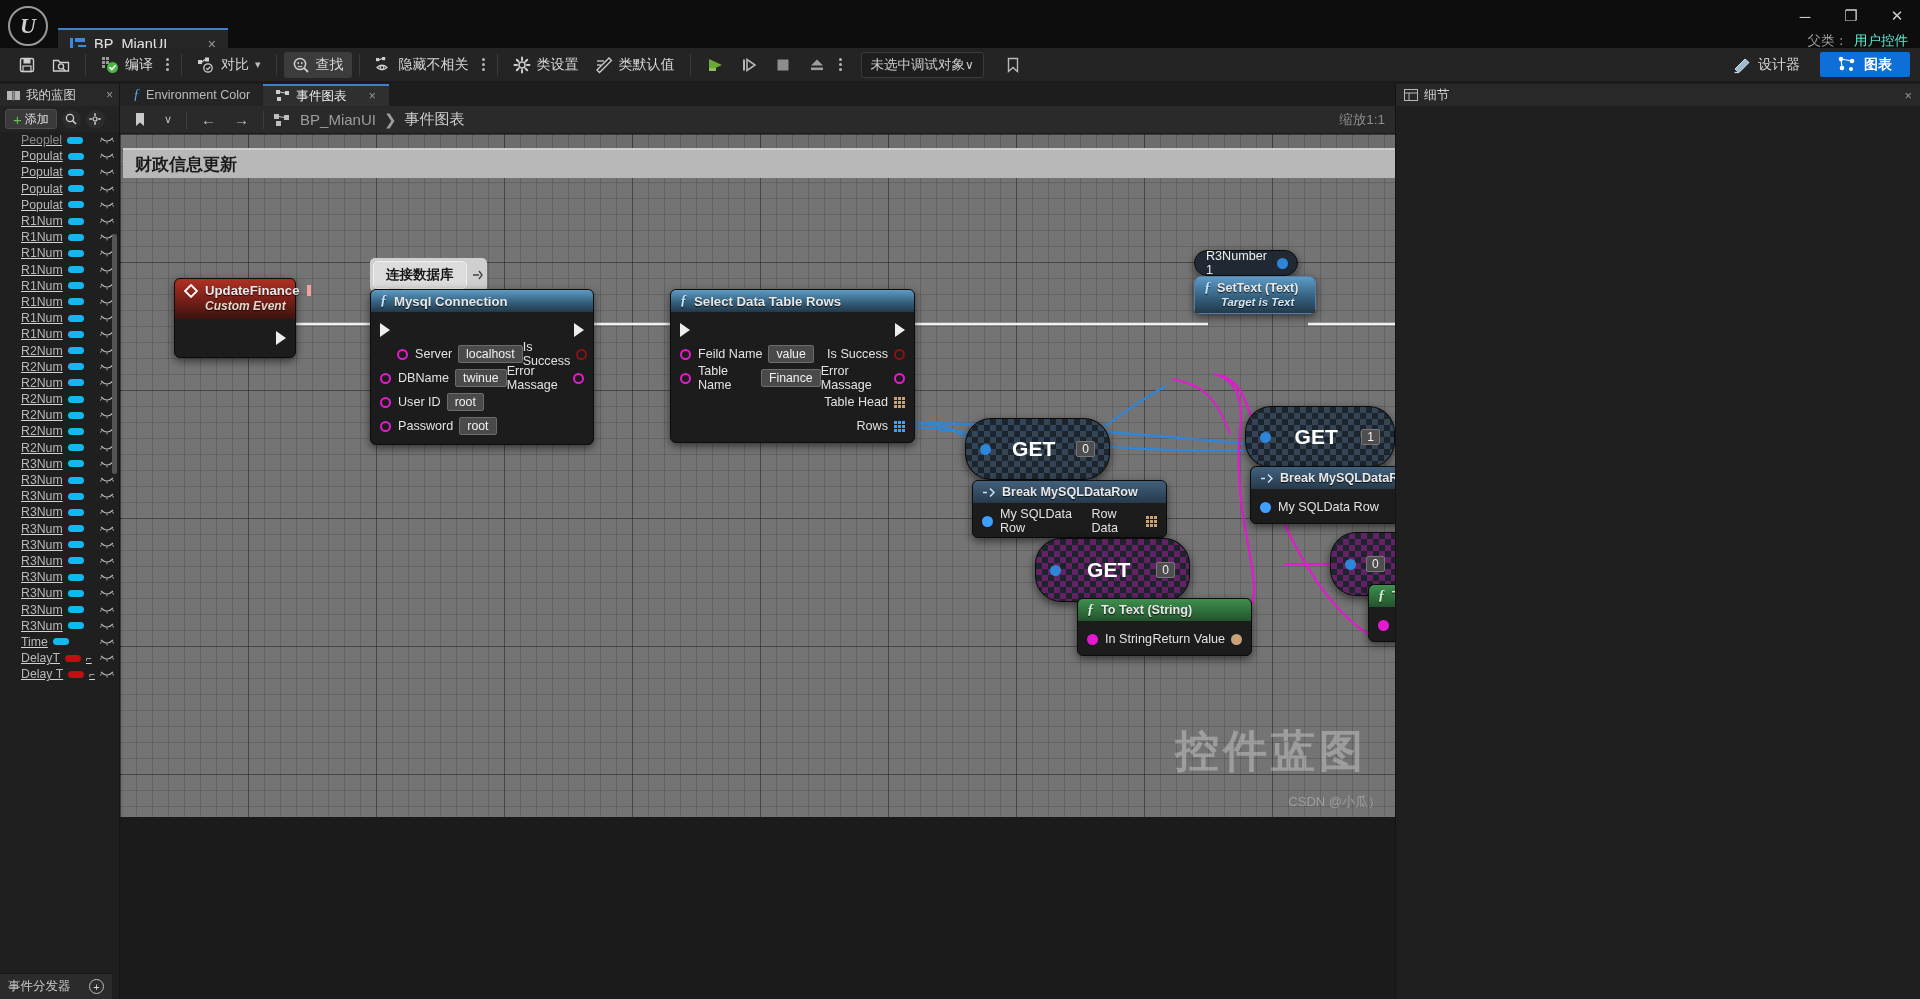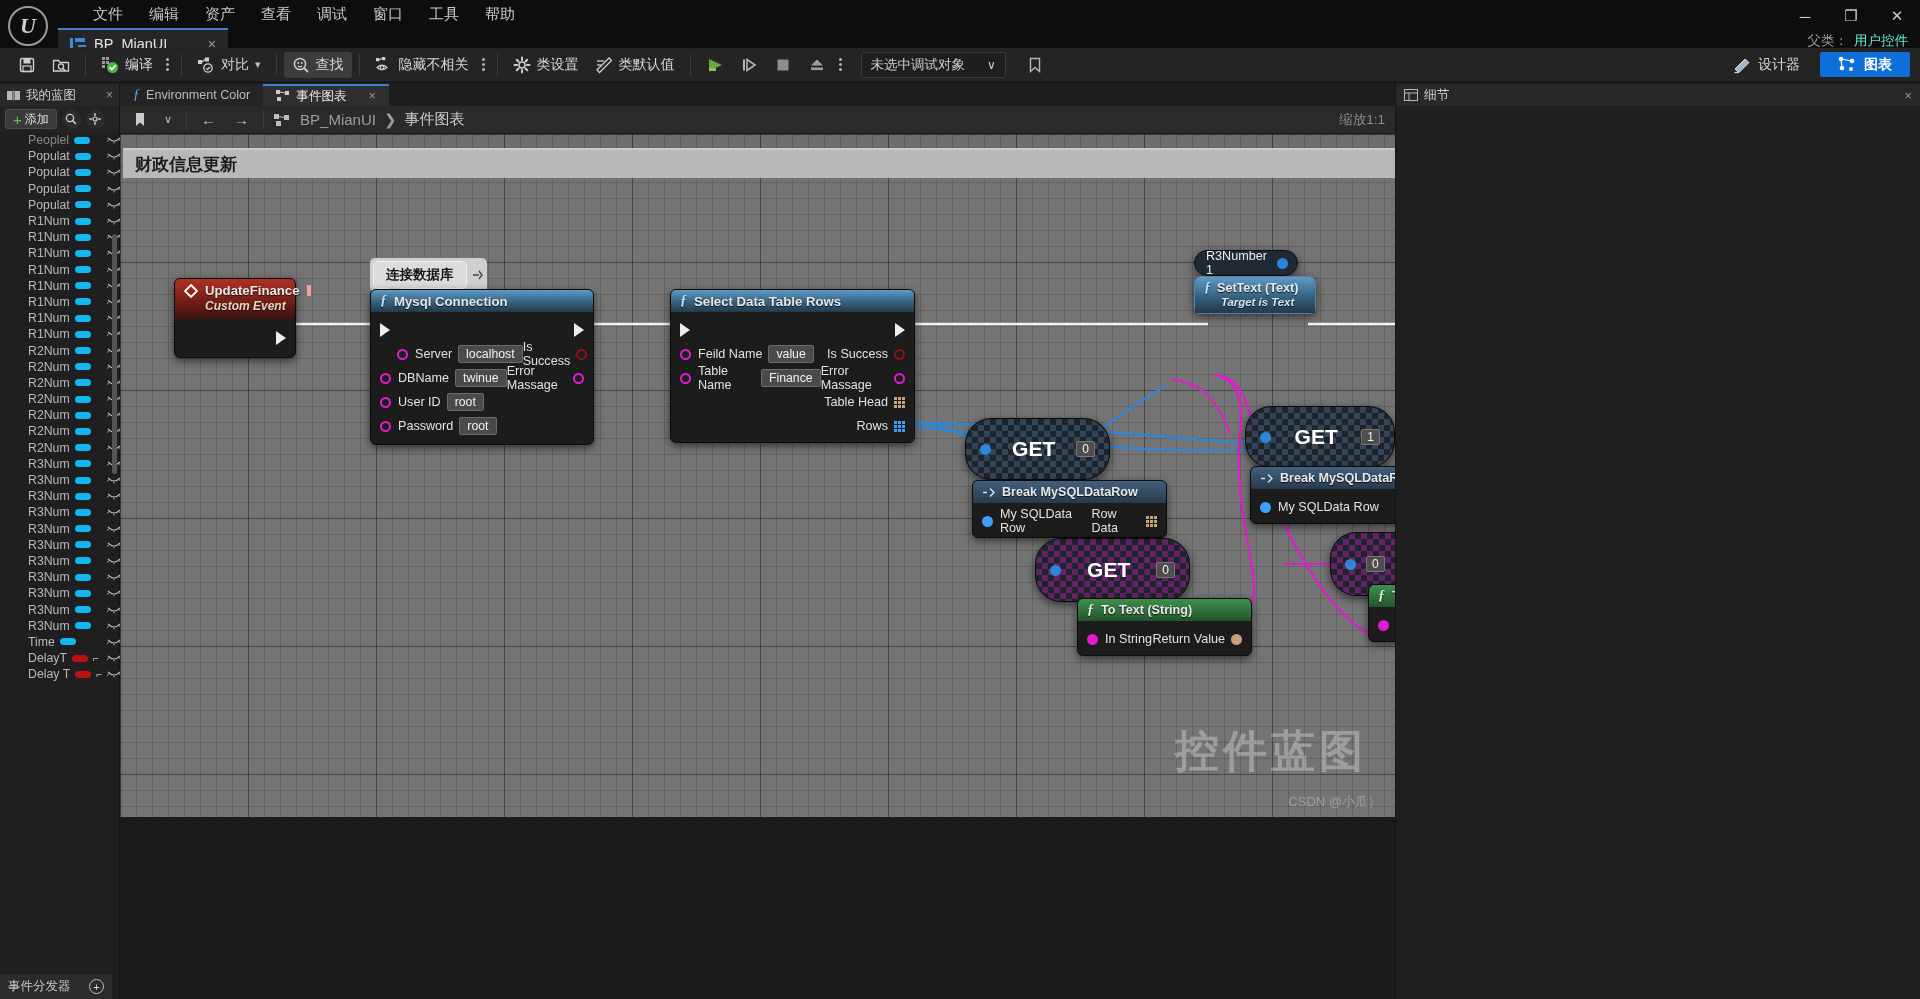--- a/index.html
+++ b/index.html
@@ -67,21 +67,21 @@
     display: flex; align-items: center; gap: 6px; height: 26px;
     padding: 0 8px; font-size: 14px; color: #d8d8d8; border-radius: 3px;
   }
   .tb-btn.active { background: #3c3c3c; }
   .tb-sep { width: 1px; height: 22px; background: #3a3a3a; margin: 0 7px; }
   .kebab { display: flex; flex-direction: column; gap: 2px; padding: 0 5px; }
   .kebab i { width: 3px; height: 3px; background: #b5b5b5; border-radius: 50%; display: block; }
   .ico { width: 18px; height: 18px; display: inline-block; position: relative; flex: 0 0 auto; }
 
   .dbgcombo {
-    display: flex; align-items: center; gap: 22px;
+    display: flex; align-items: center; gap: 0;
     height: 26px; padding: 0 9px; background: #1e1e1e;
     border: 1px solid #3a3a3a; border-radius: 3px;
     font-size: 13.5px; color: #cecece; margin-left: 14px;
   }
   .tb-right { position: absolute; right: 10px; top: 4px; display: flex; align-items: center; gap: 8px; }
   .designer-btn {
     display: flex; align-items: center; gap: 7px; height: 25px; padding: 0 12px;
     font-size: 14px; color: #d6d6d6; border-radius: 2px;
   }
   .graph-btn {
@@ -106,21 +106,21 @@
   .add-btn {
     display: flex; align-items: center; gap: 3px; height: 20px; padding: 0 7px;
     background: #3a3a3a; border: 1px solid #4c4c4c; border-radius: 3px;
     font-size: 12px; color: #e0e0e0;
   }
   .add-btn .plus { color: #5fc24a; font-size: 15px; line-height: 1; }
   .circ-ico {
     width: 19px; height: 19px; border-radius: 50%; background: #2c2c2c;
     display: flex; align-items: center; justify-content: center; color: #c5c5c5; font-size: 11px;
   }
-  .varlist { position: absolute; left: 15px; top: 48px; width: 112px; bottom: 30px; overflow: hidden; }
+  .varlist { position: absolute; left: 8px; top: 48px; width: 112px; bottom: 30px; overflow: hidden; text-decoration: underline; }
   .varrow {
     height: 16.2px; display: flex; align-items: center; gap: 5px; padding-left: 13px;
     font-size: 12.3px; color: #b9b9b9; white-space: nowrap;
   }
   .varrow.partial { color: #8a8a8a; }
   .pill { width: 16px; height: 7px; border-radius: 4px; flex: 0 0 auto; }
   .pill.blue { background: #12b8f0; }
   .pill.red { background: #bb1111; }
   .eye { color: #cfcfcf; font-size: 11px; opacity: .85; }
   .arrtag { color: #c9c9c9; font-size: 10px; }
@@ -290,30 +290,20 @@
   svg { display: block; }
 </style>
 </head>
 <body>
 
 <div id="app">
 
   <div class="titlebar">
     <div class="ue-logo">U</div>
 
-    <div class="menubar">
-      <div class="menu-item">文件</div>
-      <div class="menu-item">编辑</div>
-      <div class="menu-item">资产</div>
-      <div class="menu-item">查看</div>
-      <div class="menu-item">调试</div>
-      <div class="menu-item">窗口</div>
-      <div class="menu-item">工具</div>
-      <div class="menu-item">帮助</div>
-    </div>
 
     <div class="tabstrip">
       <div class="doc-tab">
         <span class="blue-ico"></span>
         <span>BP_MianUI</span>
         <span class="tclose">×</span>
       </div>
     </div>
 
     <div class="wincontrols">

